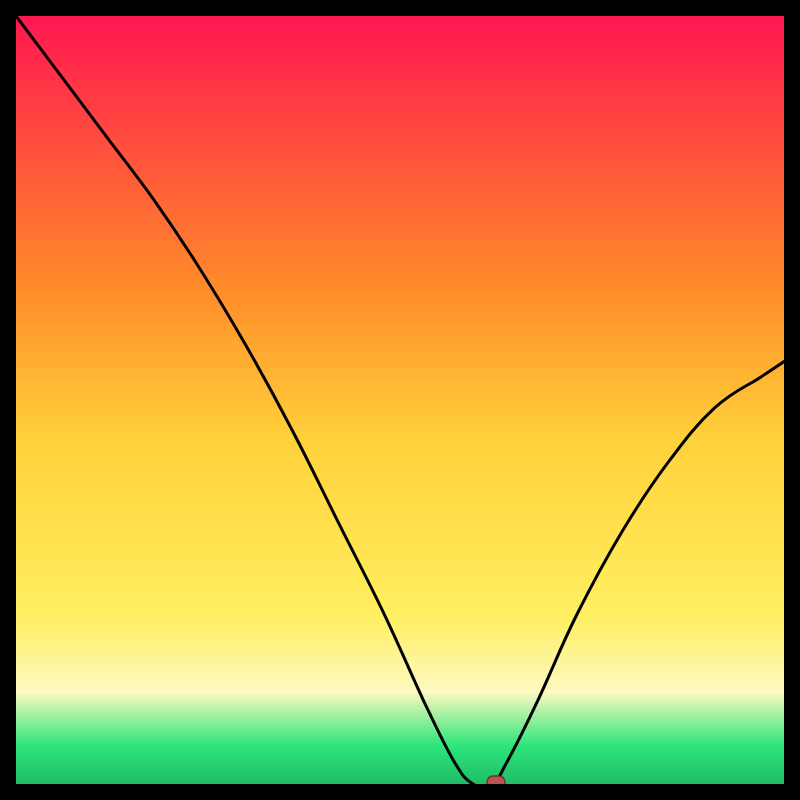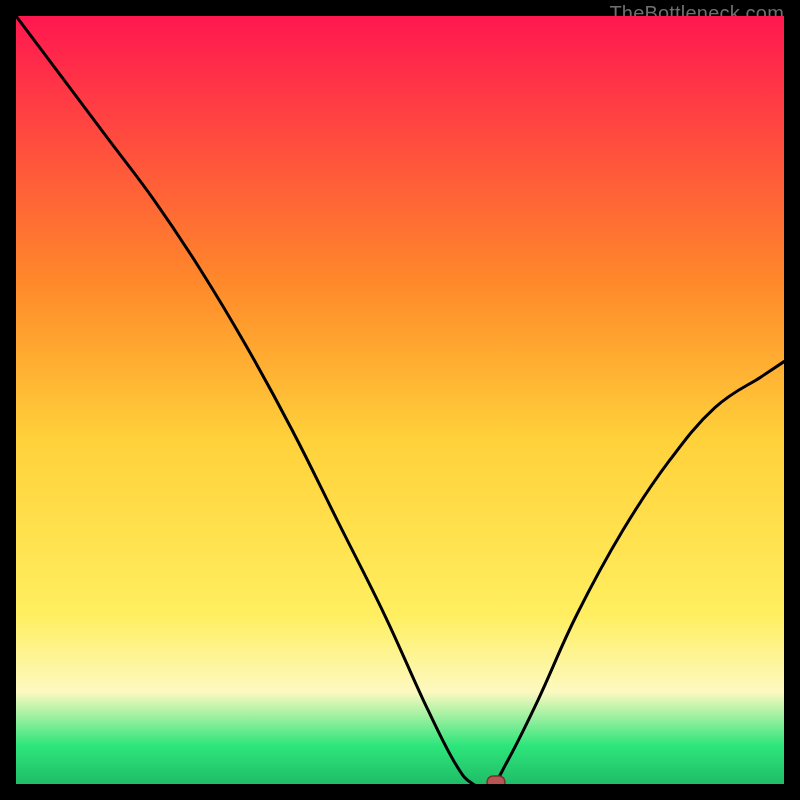--- a/index.html
+++ b/index.html
@@ -36,21 +36,20 @@
     font-weight: 400;
   }
   svg {
     display: block;
   }
 </style>
 </head>
 <body>
 
 <div class="frame">
-  <div class="watermark">TheBottleneck.com</div>
 
   <svg class="plot-area" viewBox="0 0 768 768">
     <defs>
       <linearGradient id="bg-grad" x1="0" y1="0" x2="0" y2="1">
           <stop offset="0%" stop-color="#ff1750"></stop>
           <stop offset="35%" stop-color="#ff8a2a"></stop>
           <stop offset="55%" stop-color="#ffd13a"></stop>
           <stop offset="78%" stop-color="#ffef60"></stop>
           <stop offset="88%" stop-color="#fdf9c0"></stop>
           <stop offset="95%" stop-color="#2ee57b"></stop>

